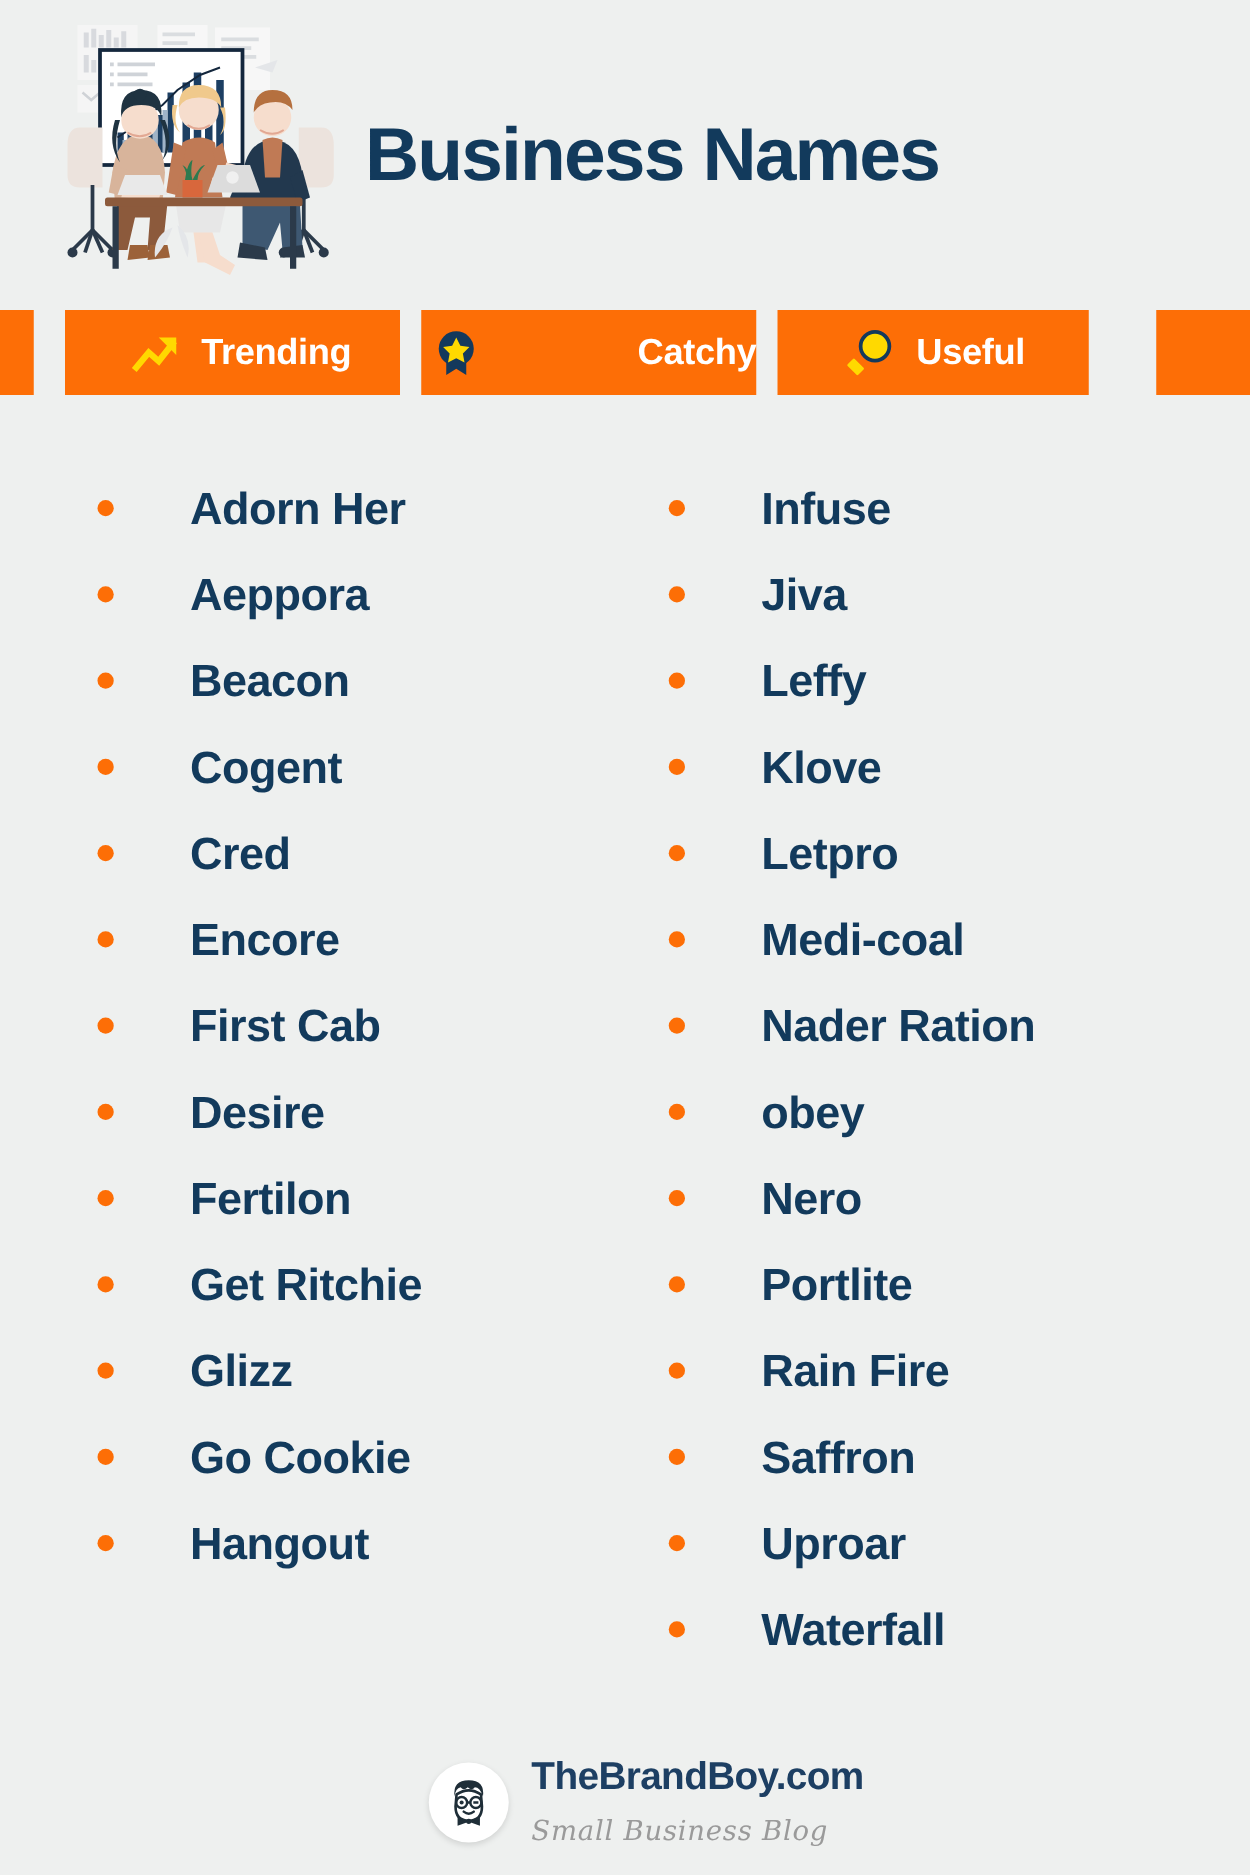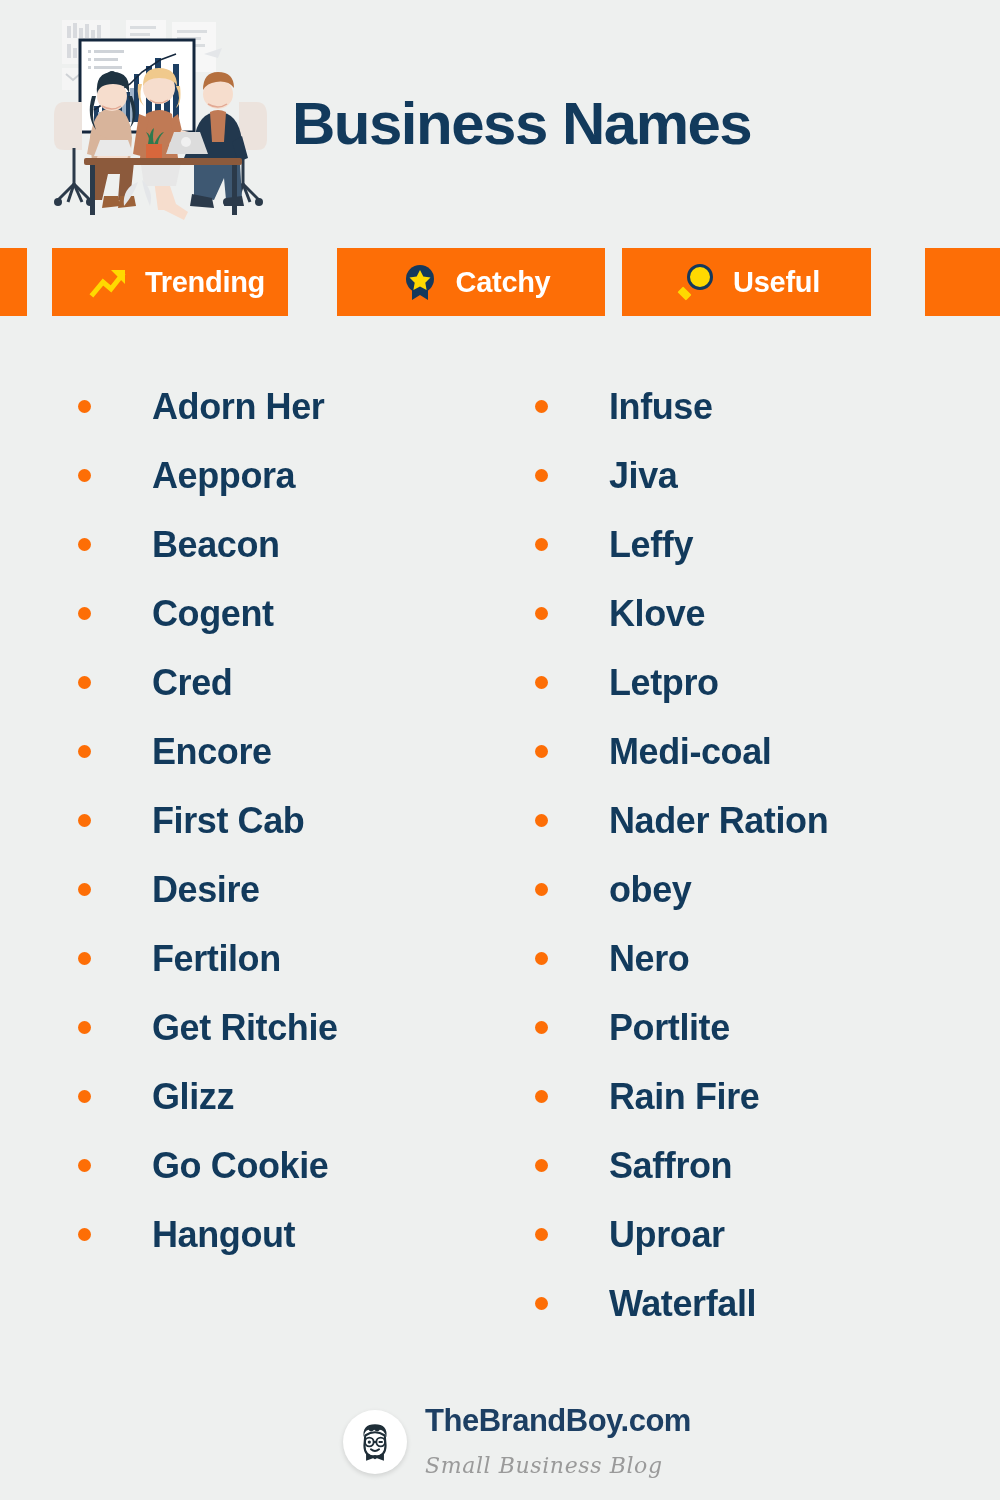--- a/index.html
+++ b/index.html
@@ -64,22 +64,22 @@
     white-space: nowrap;
   }
   .tab-icon {
     width: 40px;
     height: 40px;
     margin-right: 16px;
     flex: 0 0 40px;
     display: block;
   }
   .tab-edge-left  { left: 0;    width: 27px; }
-  .tab-trending   { left: 52px; width: 236px; padding-left: 14px; }
-  .tab-catchy     { left: 337px; width: 268px; padding-left: 8px; }
+  .tab-trending   { left: 52px; width: 268px; padding-left: 14px; }
+  .tab-catchy     { left: 337px; width: 268px; padding-left: 8px; justify-content: space-between; }
   .tab-useful     { left: 622px; width: 249px; padding-left: 4px; }
   .tab-edge-right { left: 925px; width: 75px; }
 
   
   .names-area {
     display: flex;
     padding: 56px 0 0 0;
     box-sizing: border-box;
   }
   .names-col {

